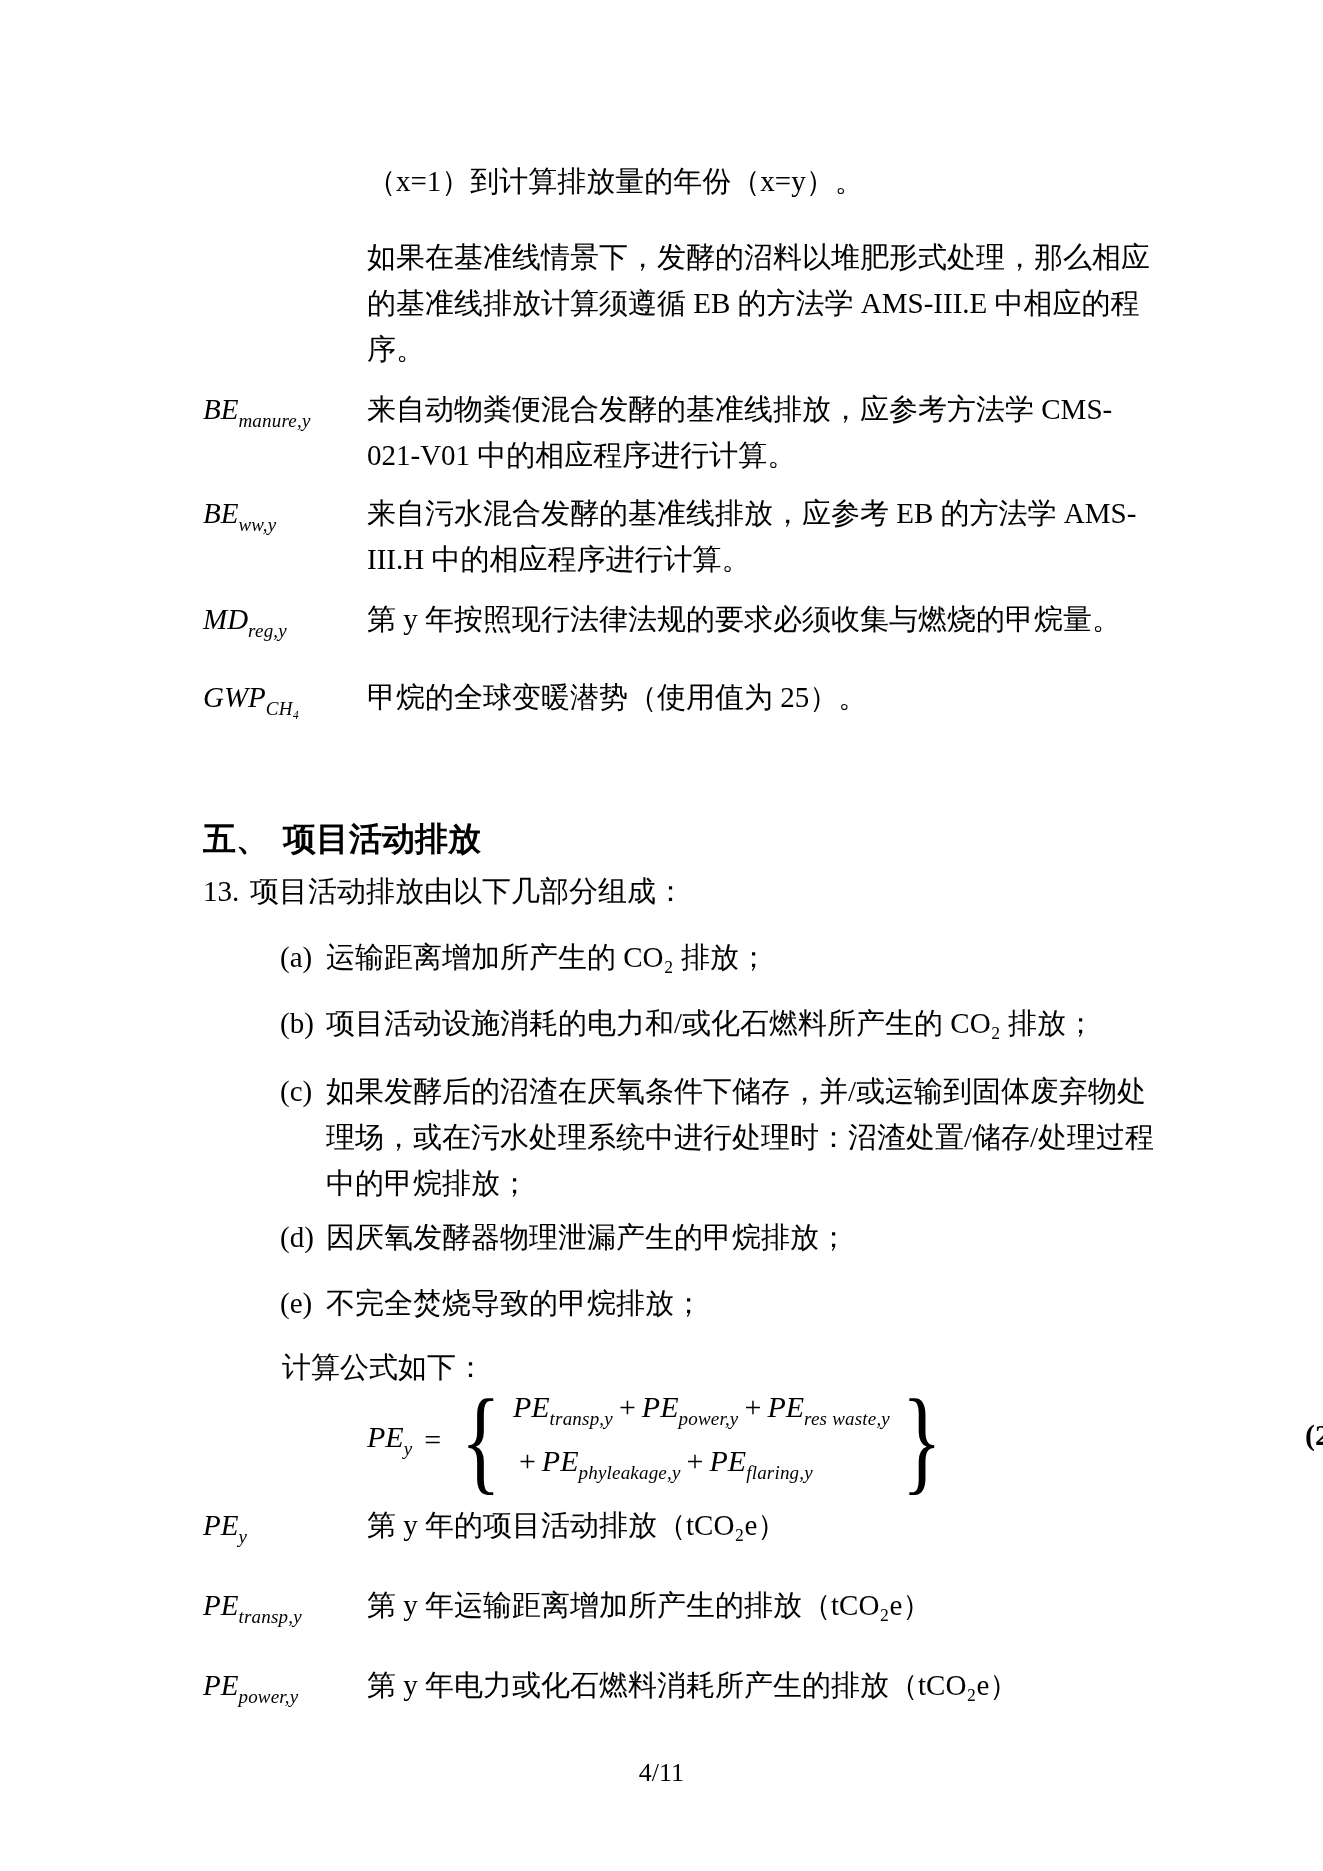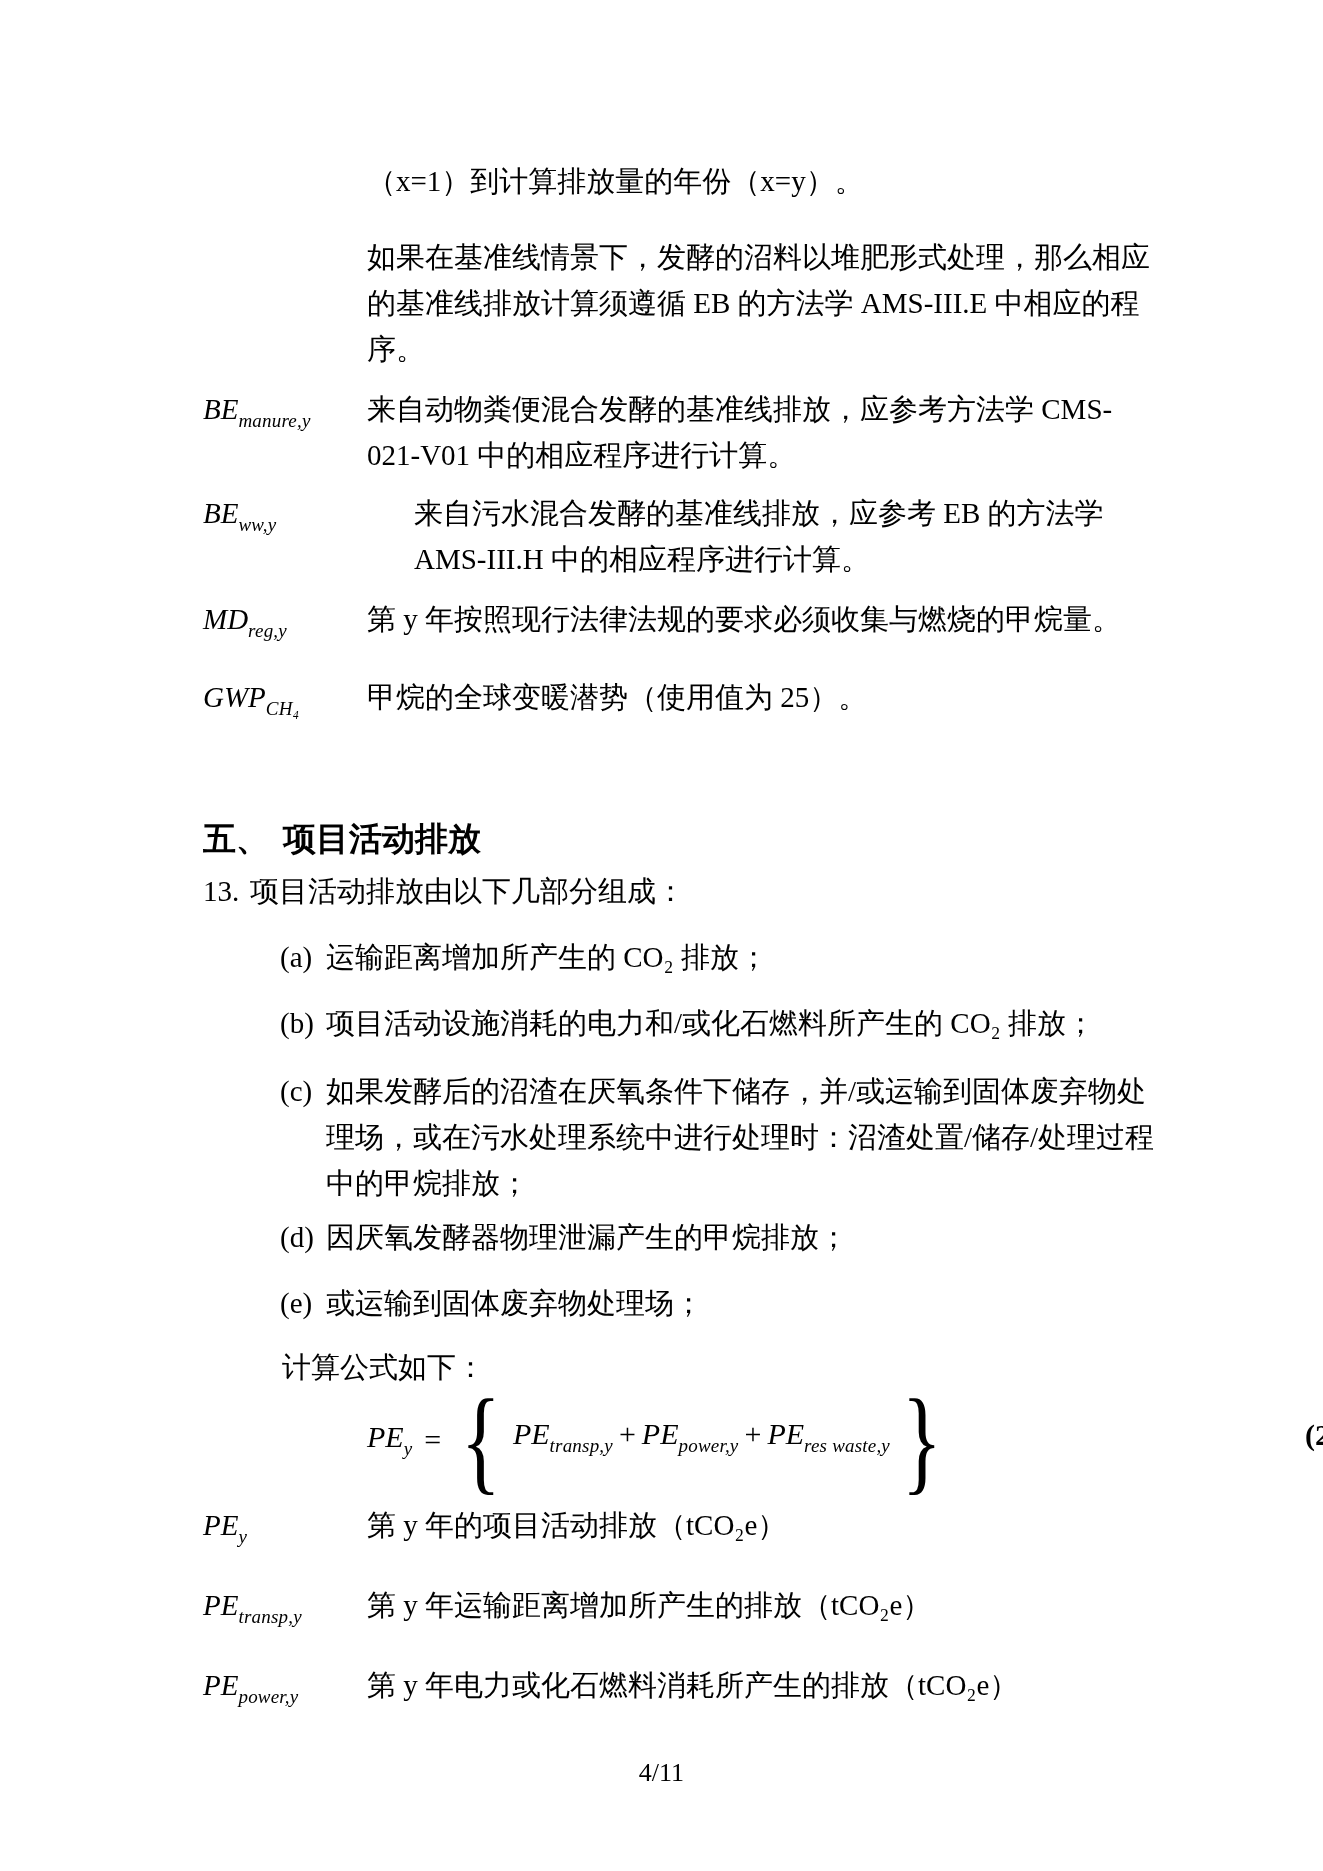--- a/index.html
+++ b/index.html
@@ -18,21 +18,21 @@
     font-size:29px;line-height:46px;margin:4px;
   }
   .indent-desc{margin-left:164px;width:788px;}
   .p1{margin-top:0;}
   .p2{margin-top:30px;}
   
   .def-row{display:flex;align-items:flex-start;}
   .term{width:164px;flex-shrink:0;font-style:italic;font-size:29px;line-height:46px;white-space:nowrap;}
   .t-sub{font-size:19px;font-style:italic;vertical-align:-8px;letter-spacing:0.2px;}
   .def-text{width:788px;font-size:29px;line-height:46px;}
-  .mt14{margin-top:14px;}.mt12{margin-top:12px;gap:47px;}.mt20{margin-top:20px;}
+  .mt14{margin-top:14px;}.mt12{margin-top:12px;}.mt20{margin-top:20px;}
   
   .section-header{
     margin:80px 0 0 0;font-size:33px;line-height:54px;font-weight:bold;
     font-family:"Liberation Serif","DejaVu Serif",serif;
   }
   .section-num{display:inline-block;width:80px;}
   
   .item13{display:flex;margin-top:2px;font-size:29px;line-height:46px;}
   .item13-num{width:47px;flex-shrink:0;}
   .item13-text{width:905px;}
@@ -120,32 +120,35 @@
   <div class="list-item li-c">
     <span class="list-label">(c)</span>
     <span class="list-text">如果发酵后的沼渣在厌氧条件下储存，并/或运输到固体废弃物处理场，或在污水处理系统中进行处理时：沼渣处置/储存/处理过程中的甲烷排放；</span>
   </div>
   <div class="list-item li-d">
     <span class="list-label">(d)</span>
     <span class="list-text">因厌氧发酵器物理泄漏产生的甲烷排放；</span>
   </div>
   <div class="list-item li-e">
     <span class="list-label">(e)</span>
-    <span class="list-text">或运输到固体废弃物处理场；</span>
+    <span class="list-text">不完全焚烧导致的甲烷排放；</span>
   </div>
 
   <p class="formula-intro">计算公式如下：</p>
 
   <div class="formula-block">
     <span class="f-lhs"><span>PE</span><span class="f-sub">y</span></span>
     <span class="f-eq">=</span>
     <span class="brace">{</span>
     <div class="f-rows">
       <div class="f-row">
         <span>PE</span><span class="f-sub">transp,y</span><span class="f-plus">+</span><span>PE</span><span class="f-sub">power,y</span><span class="f-plus">+</span><span>PE</span><span class="f-sub">res waste,y</span>
+      </div>
+      <div class="f-row">
+        <span class="f-plus">+</span><span>PE</span><span class="f-sub">phyleakage,y</span><span class="f-plus">+</span><span>PE</span><span class="f-sub">flaring,y</span>
       </div>
     </div>
     <span class="brace">}</span>
     <span class="eq-number">(2)</span>
   </div>
 
 
   <div class="def-row pe1">
     <span class="term"><span>PE</span><span class="t-sub">y</span></span>
     <div class="def-text">第 y 年的项目活动排放（tCO₂e）</div>

